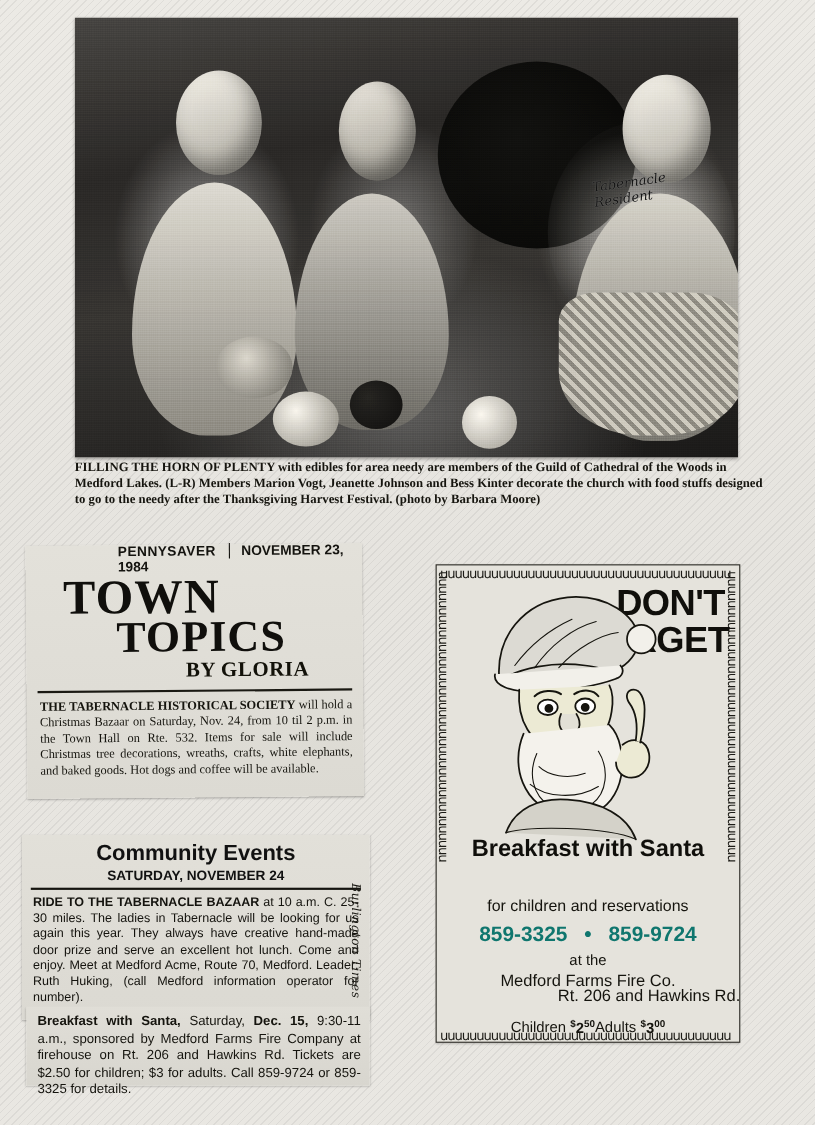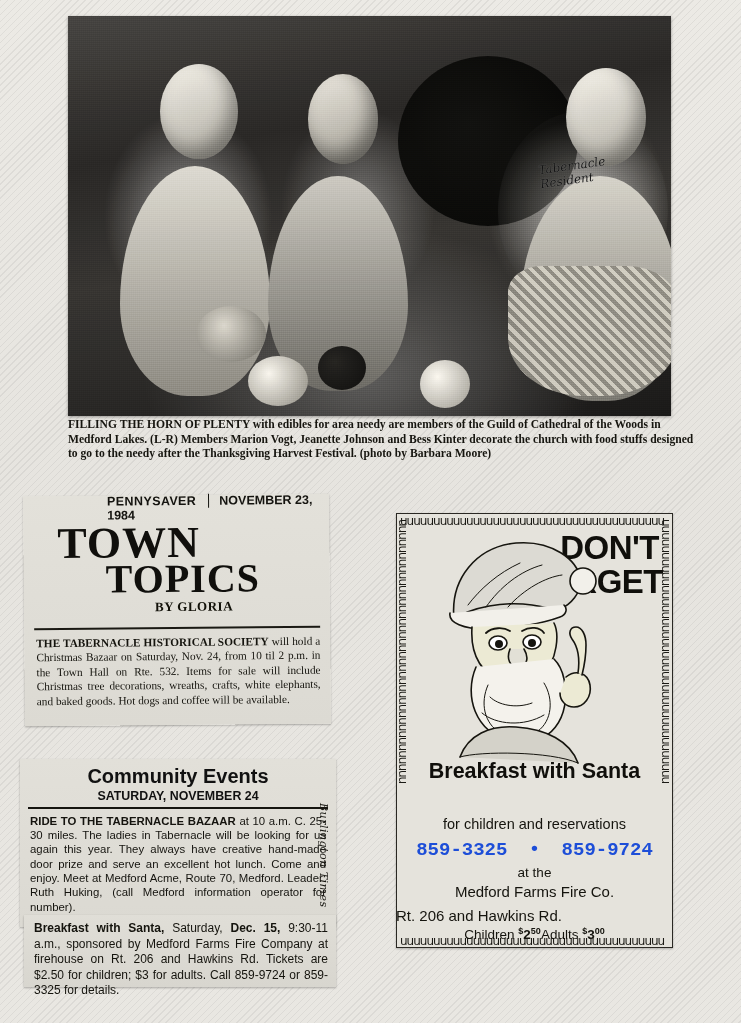--- a/index.html
+++ b/index.html
@@ -93,23 +93,23 @@
     position:absolute;left:34px;top:22px;
     font-family:"Liberation Serif", serif;font-weight:bold;
     font-size:44px;letter-spacing:1px;color:#100f0c;
   }
   .tt-line2{
     position:absolute;left:82px;top:60px;
     font-family:"Liberation Serif", serif;font-weight:bold;
     font-size:40px;letter-spacing:1px;color:#100f0c;
   }
   .tt-by{
-    position:absolute;left:131px;top:104px;
+    position:absolute;left:145px;top:104px;
     font-family:"Liberation Serif", serif;font-weight:bold;
-    font-size:13px;letter-spacing:.5px;color:#121109;
+    font-size:19px;letter-spacing:.5px;color:#121109;
   }
   .tt-rule{
     position:absolute;left:10px;top:132px;width:286px;height:2px;background:#1a1913;
   }
   .tt-body{
     position:absolute;left:12px;top:140px;width:284px;
     font-family:"Liberation Serif", serif;font-size:11.3px;line-height:1.28;
     color:#15140e;text-align:justify;
   }
   .tt-body b{font-weight:bold;}
@@ -196,33 +196,33 @@
     font-family:"Liberation Sans", sans-serif;
     font-size:21px;color:#15140e;
   }
   .bws-tick{
     position:absolute;left:0;right:0;top:303px;text-align:center;
     font-family:"Liberation Sans", sans-serif;
     font-size:14.5px;color:#15140e;
   }
   .phones{
     position:absolute;left:0;right:0;top:326px;text-align:center;
-    font-family:Liberation Mono, monospace;font-weight:bold;
-    font-size:19px;color:#1d4ed8;
+    font-family:Liberation Sans, sans-serif;font-weight:bold;
+    font-size:19px;color:#0f766e;
   }
   .atthe{
     position:absolute;left:0;right:0;top:352px;text-align:center;
     font-family:"Liberation Sans", sans-serif;font-size:13.5px;color:#15140e;
   }
   .venue1{
     position:absolute;left:0;right:0;top:370px;text-align:center;
     font-family:"Liberation Sans", sans-serif;font-size:15px;color:#15140e;
   }
   .venue2{
-    position:absolute;left:0;right:0;top:394px;text-align:left;
+    position:absolute;left:0;right:0;top:384px;text-align:right;
     font-family:"Liberation Sans", sans-serif;font-size:15px;color:#15140e;
   }
   .prices{
     position:absolute;left:20px;right:20px;top:412px;
     display:flex;justify-content:center;
     font-family:"Liberation Sans", sans-serif;font-size:13.5px;color:#15140e;
   }
   .prices sup{font-size:9px;}
   .prices b{font-weight:bold;}
 </style>

